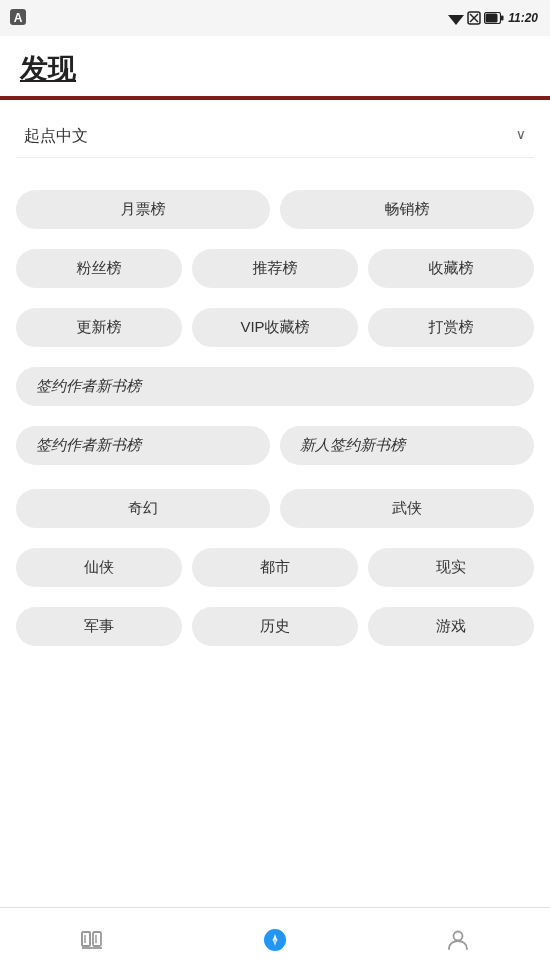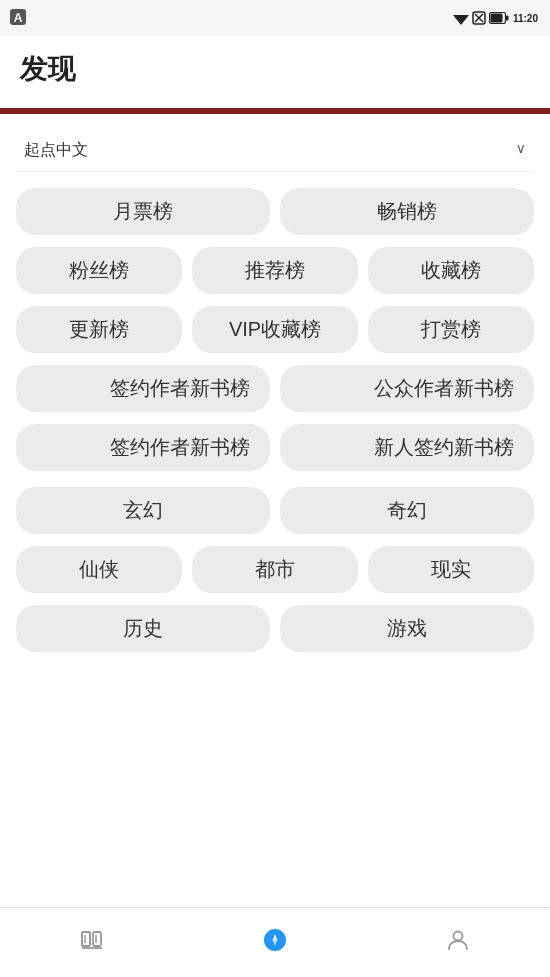--- a/index.html
+++ b/index.html
@@ -25,34 +25,36 @@
       flex-shrink: 0;
     }
     .status-left {
       font-size: 13px;
       font-weight: bold;
     }
     .status-right {
       display: flex;
       align-items: center;
       gap: 4px;
-      font-size: 10px;
+      font-size: 12px;
       font-weight: 600;
+      font-style: italic;
     }
     .status-icons {
       display: flex;
       align-items: center;
       gap: 3px;
     }
 
     
     .header {
       background: #fff;
-      padding: 14px 20px 20px 20px;
-      border-bottom: 6px solid #7f1d1d;
+      padding: 14px 20px 8px 20px;
+      border-bottom: 4px solid #7f1d1d;
+      text-decoration: underline;
     }
     .header-title {
       font-size: 28px;
       font-weight: 600;
       color: #222;
     }
 
     
     .main-content {
       flex: 1;
@@ -61,41 +63,42 @@
       overflow-y: auto;
     }
 
     
     .dropdown-row {
       display: flex;
       align-items: flex-start;
       justify-content: space-between;
       padding: 10px 8px;
       border-bottom: 1px solid #eee;
-      margin-bottom: 16px;
+      margin-bottom: 24px;
     }
     .dropdown-label {
       font-size: 16px;
       color: #333;
     }
     .dropdown-arrow {
       font-size: 14px;
       color: #666;
     }
 
     
     .tag-btn {
       background: #ebebeb;
       border: none;
       border-radius: 20px;
       padding: 10px 20px;
-      font-size: 20px;
+      font-size: 15px;
       color: #333;
       cursor: pointer;
       white-space: nowrap;
+      margin-top: 8px;
     }
 
     
     .full-btn {
       width: 100%;
       background: #ebebeb;
       border: none;
       border-radius: 20px;
       padding: 13px 20px;
       font-size: 16px;
@@ -120,21 +123,22 @@
 
     
     .row-2 {
       display: flex;
       gap: 10px;
       margin-bottom: 12px;
       justify-content: center;
     }
     .row-2 .tag-btn {
       flex: 1;
-      text-align: right;
+      text-align: left;
+      font-style: italic;
     }
 
     
     .section-gap {
       height: 4px;
     }
 
     
     .bottom-nav {
       background: #fff;
@@ -225,43 +229,43 @@
   </div>
 
   <div class="row-3">
     <button class="tag-btn">更新榜</button>
     <button class="tag-btn">VIP收藏榜</button>
     <button class="tag-btn">打赏榜</button>
   </div>
 
   <div class="row-2">
     <button class="tag-btn">签约作者新书榜</button>
-    <button class="tag-btn">公众作者新书榜</button>
   </div>
 
   <div class="row-2">
     <button class="tag-btn">签约作者新书榜</button>
     <button class="tag-btn">新人签约新书榜</button>
   </div>
 
   <div class="section-gap"></div>
 
 
   <div class="row-3">
-    <button class="tag-btn">玄幻</button>
     <button class="tag-btn">奇幻</button>
+    <button class="tag-btn">武侠</button>
   </div>
 
   <div class="row-3">
     <button class="tag-btn">仙侠</button>
     <button class="tag-btn">都市</button>
     <button class="tag-btn">现实</button>
   </div>
 
   <div class="row-3">
+    <button class="tag-btn">军事</button>
     <button class="tag-btn">历史</button>
     <button class="tag-btn">游戏</button>
   </div>
 
 </div>
 
 <div class="bottom-nav">
 
   <div class="nav-item">
     <span class="nav-icon">

